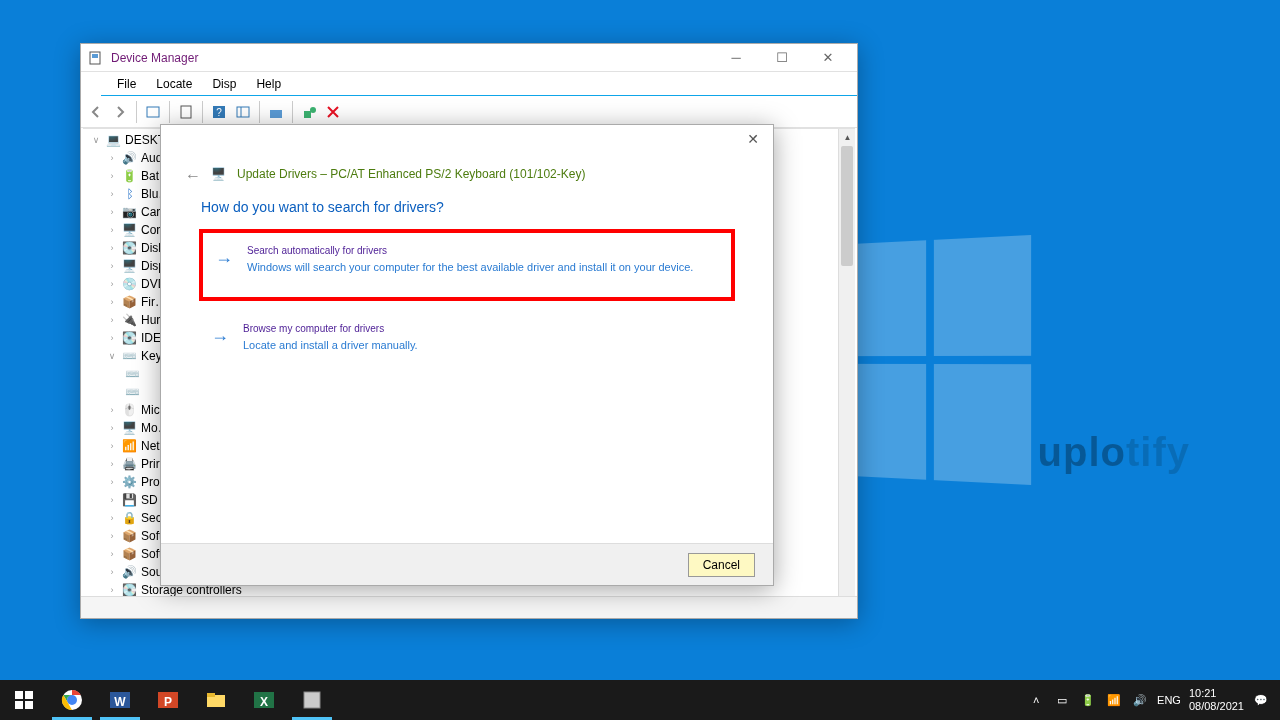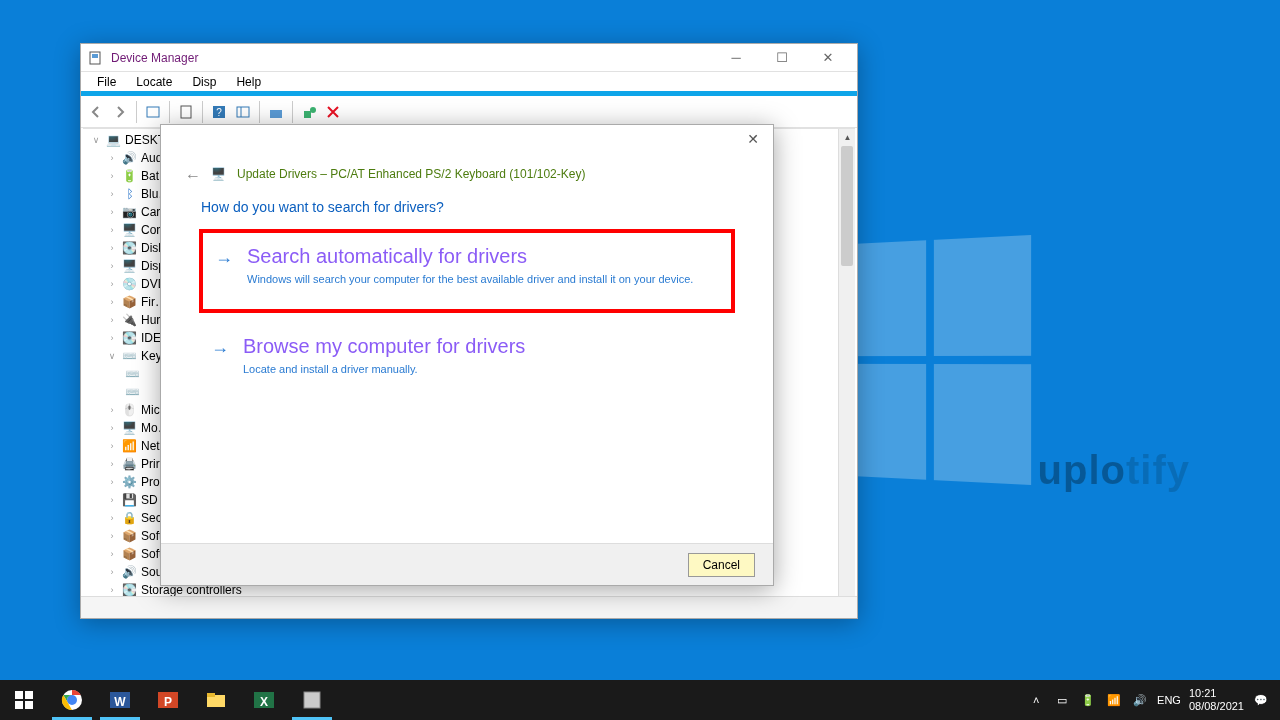--- a/index.html
+++ b/index.html
@@ -22,21 +22,21 @@
   display: grid;
   grid-template-columns: 1fr 1fr;
   grid-template-rows: 1fr 1fr;
   gap: 8px;
   transform: perspective(600px) rotateY(-14deg);
   opacity: 0.35;
 }
 .winlogo div { background: rgba(255,255,255,0.7); }
 .watermark {
   position: absolute;
-  right: 90px; top: 448px;
+  right: 90px; top: 430px;
   font-size: 40px;
   font-weight: 700;
   color: rgba(0,0,0,0.3);
   letter-spacing: 1px;
 }
 .watermark .faded { color: rgba(0,0,0,0.15); }
 
 
 .window {
   position: absolute;
@@ -58,21 +58,22 @@
 .win-btns div {
   width: 46px; height: 28px;
   display: flex; align-items: center; justify-content: center;
   font-size: 13px; color: #666; cursor: pointer;
 }
 .menubar {
   display: flex;
   padding: 0 6px;
   height: 24px;
   align-items: center;
-  border-bottom: 5px solid #0ea5e9;
+  border-bottom: 1px solid #0ea5e9;
+  margin-left: 20px;
 }
 .menubar span { font-size: 12px; padding: 4px 10px; cursor: pointer; }
 .toolbar {
   height: 32px;
   border-bottom: 1px solid #e1e1e1;
   display: flex; align-items: center;
   padding: 0 4px;
   gap: 2px;
 }
 .toolbar .tb-btn {
@@ -169,21 +170,21 @@
   cursor: pointer;
 }
 .option.highlight { border: 4px solid #ff0000; }
 .option .arr {
   position: absolute;
   left: 12px; top: 14px;
   color: #2a7bd2;
   font-size: 18px;
 }
 .option .opt-title {
-  color: #8b5cf6; font-size: 20px;
+  color: #4c1d95; font-size: 10px;
 }
 .option .opt-desc {
   color: #2a7bd2; font-size: 11px;
   margin-top: 4px;
   line-height: 1.4;
 }
 .dialog-footer {
   position: absolute;
   left: 0; right: 0; bottom: 0;
   height: 42px;

